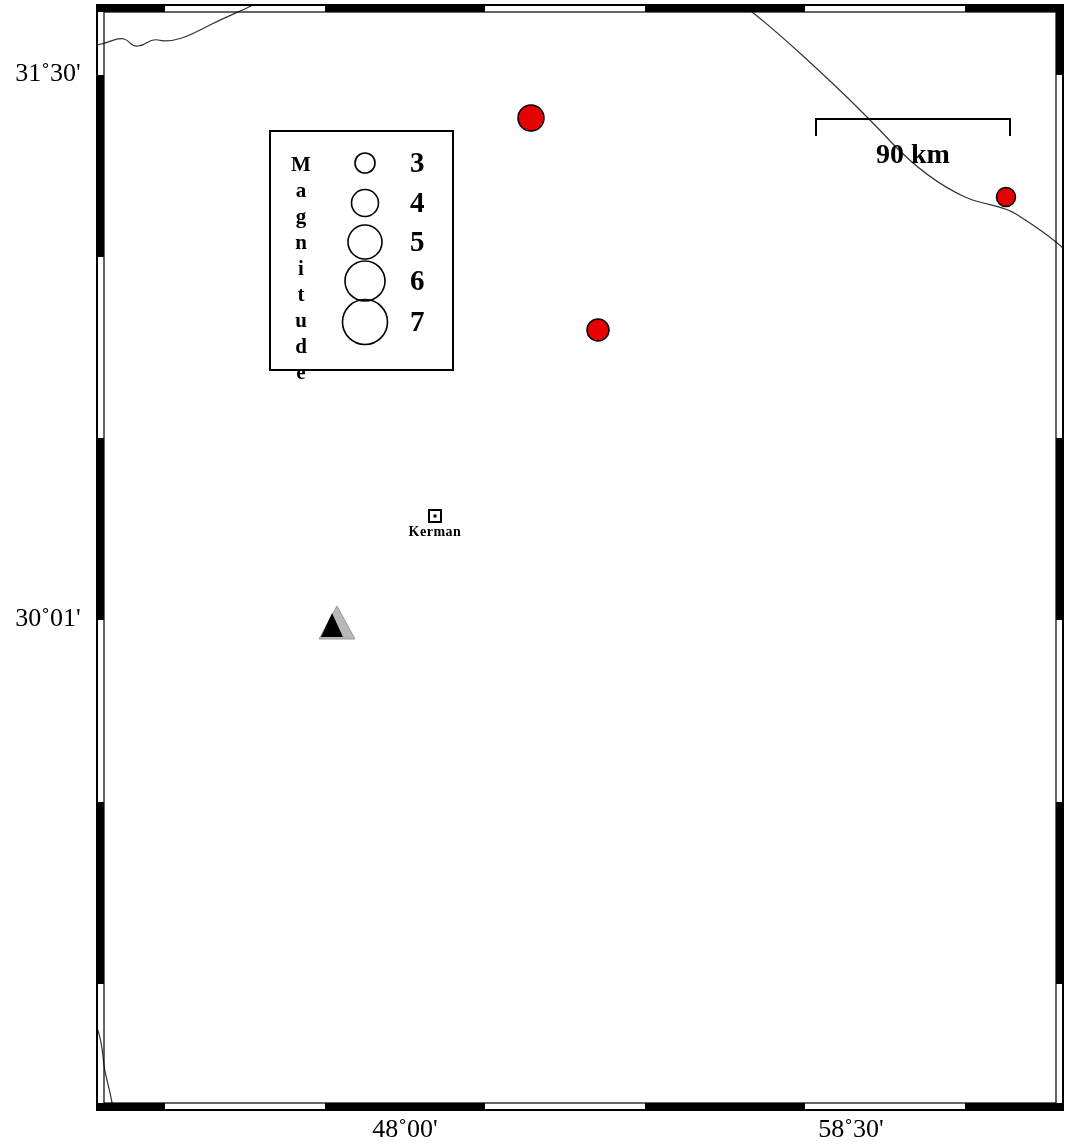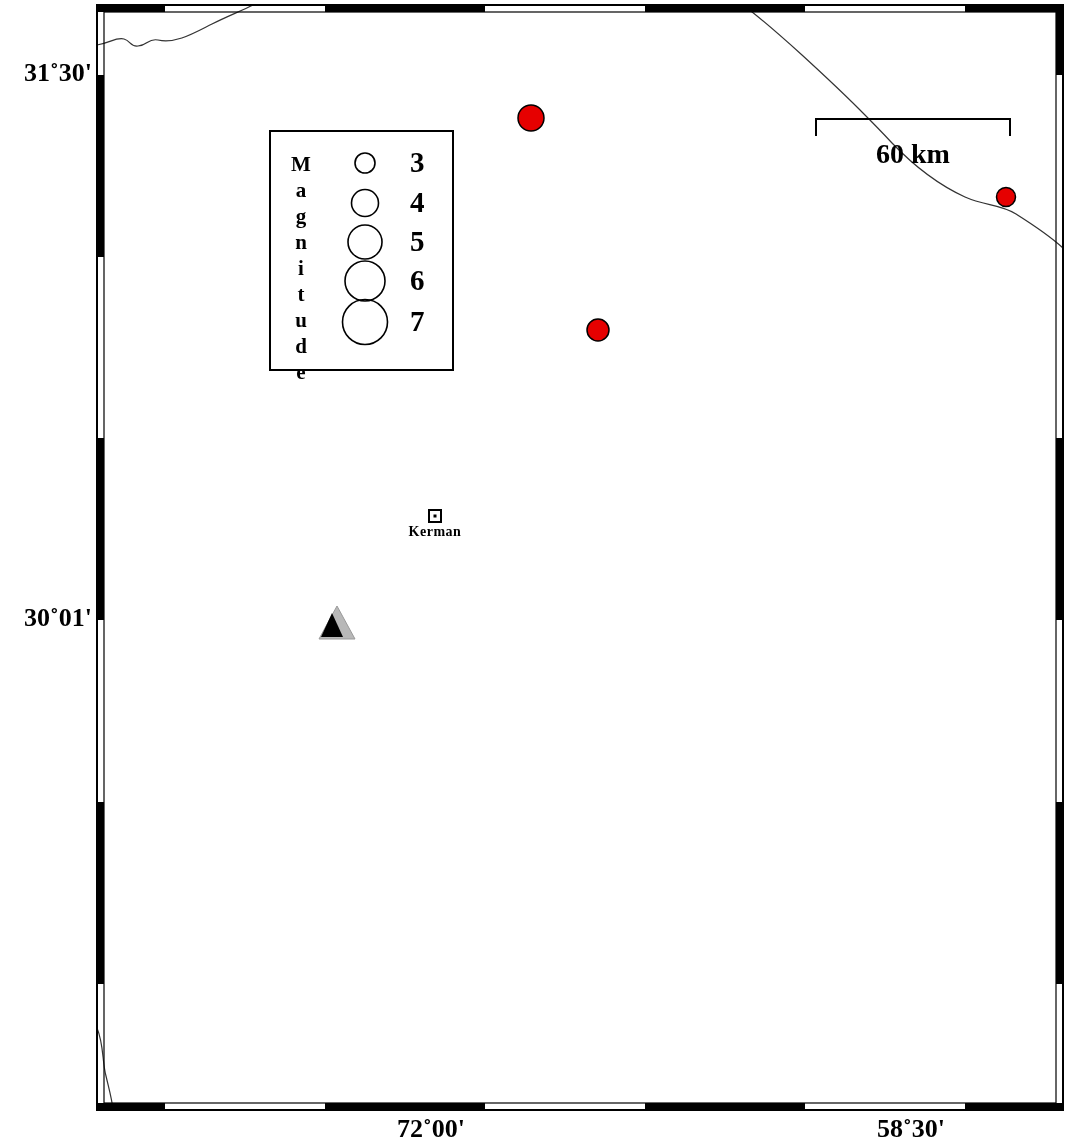--- a/index.html
+++ b/index.html
@@ -15,23 +15,23 @@
     font-family: "Liberation Serif", serif;
     color: #000;
   }
   .abs { position: absolute; }
   svg.map-svg {
     position: absolute;
     left: 0; top: 0;
     width: 1066px; height: 1147px;
   }
   .axis-label {
-    font-weight: bold;
+    font-weight: normal;
     font-size: 26px;
-    text-align: right;
+    text-align: center;
     white-space: nowrap;
   }
   .scale-label {
     font-weight: bold;
     font-size: 28px;
     text-align: center;
   }
   .city-label {
     font-weight: bold;
     font-size: 14px;
@@ -132,25 +132,25 @@
       <circle cx="598" cy="330" r="11" fill="#e60000" stroke="#000" stroke-width="1.5"></circle>
       <circle cx="1006" cy="197" r="9.5" fill="#e60000" stroke="#000" stroke-width="1.5"></circle>
     </g>
 
 </svg>
 
 <div class="abs axis-label" style="left:4px; top:58px; width:88px;">31˚30'</div>
 
 <div class="abs axis-label" style="left:4px; top:603px; width:88px;">30˚01'</div>
 
-<div class="abs axis-label" style="left:345px; top:1114px; width:120px;">72˚00'</div>
+<div class="abs axis-label" style="left:345px; top:1114px; width:120px;">48˚00'</div>
 
-<div class="abs axis-label" style="left:825px; top:1114px; width:120px;">58˚30'</div>
+<div class="abs axis-label" style="left:791px; top:1114px; width:120px;">58˚30'</div>
 
-<div class="abs scale-label" style="left:853px; top:138px; width:120px;">60 km</div>
+<div class="abs scale-label" style="left:853px; top:138px; width:120px;">90 km</div>
 
 <div class="abs city-label" style="left:390px; top:524px; width:90px;">Kerman</div>
 
 <div class="abs legend-title" style="left:290px; top:152px; height:210px;">Magnitude</div>
 
 <div id="legend-labels">
     <div class="legend-num" style="top: 146px;">3</div>
     <div class="legend-num" style="top: 186px;">4</div>
     <div class="legend-num" style="top: 225px;">5</div>
     <div class="legend-num" style="top: 264px;">6</div>

